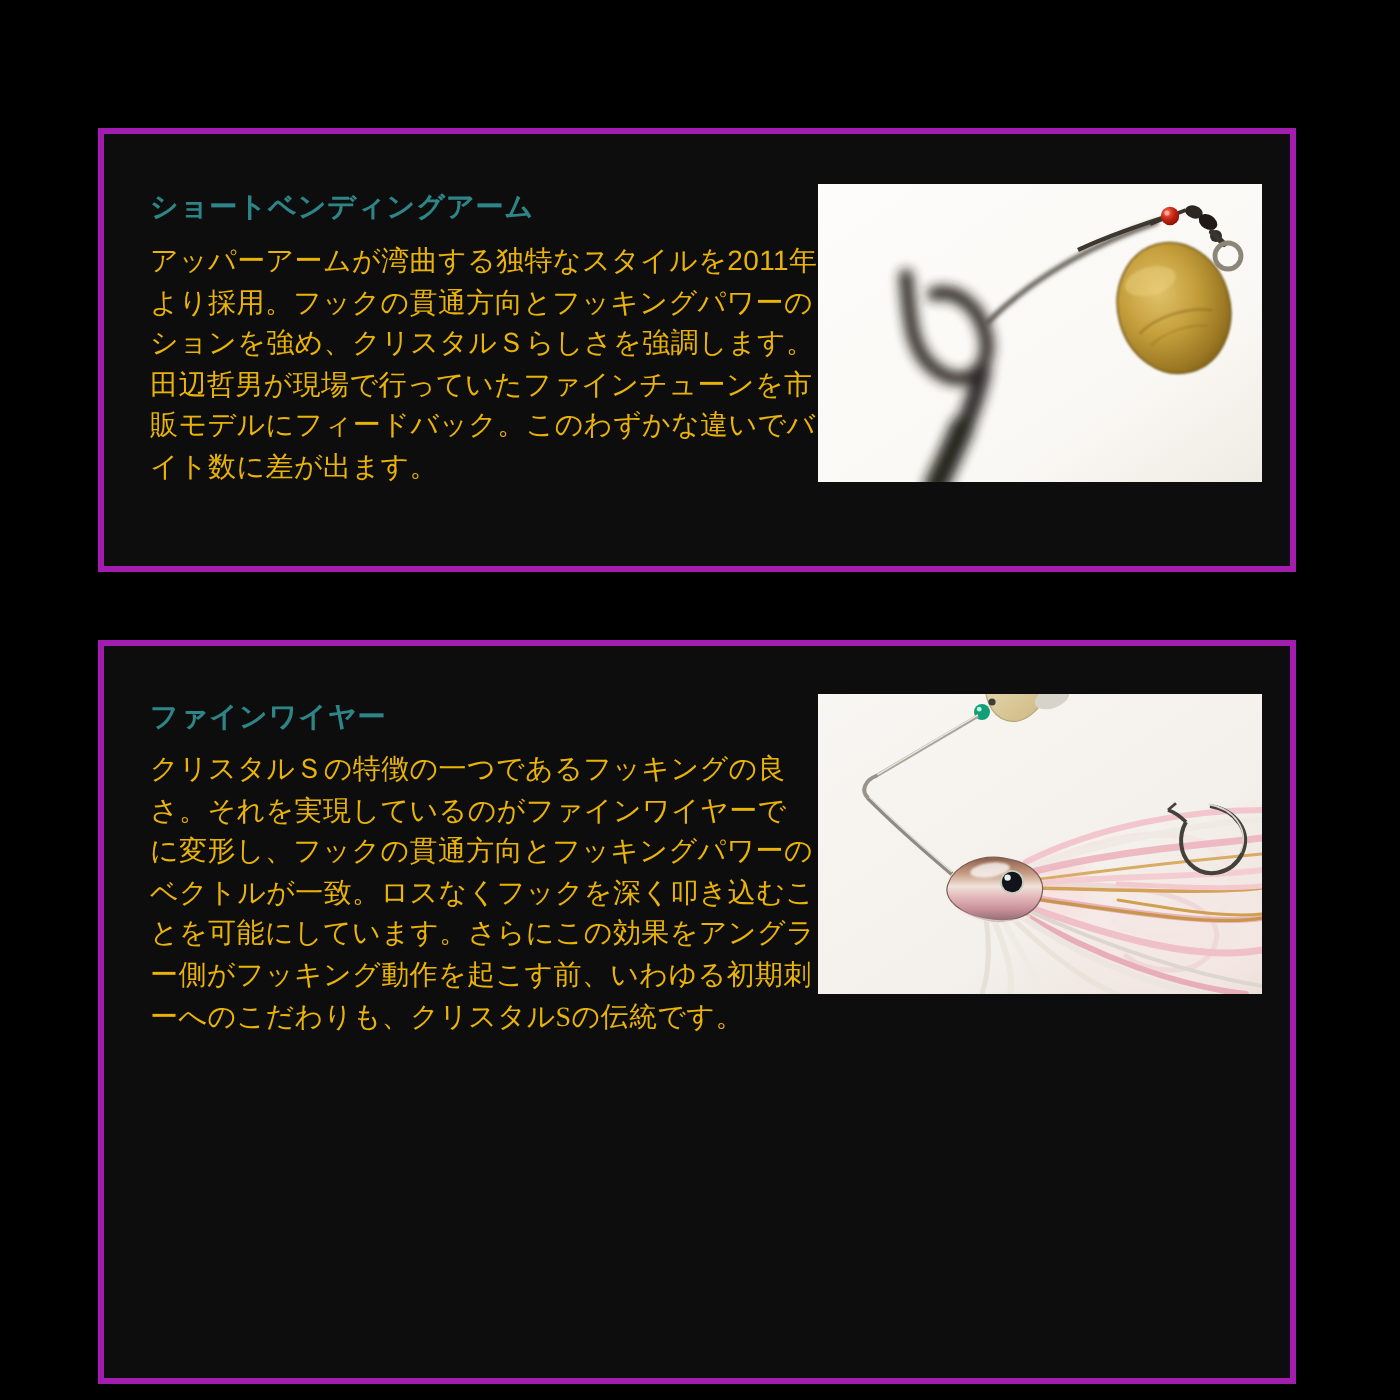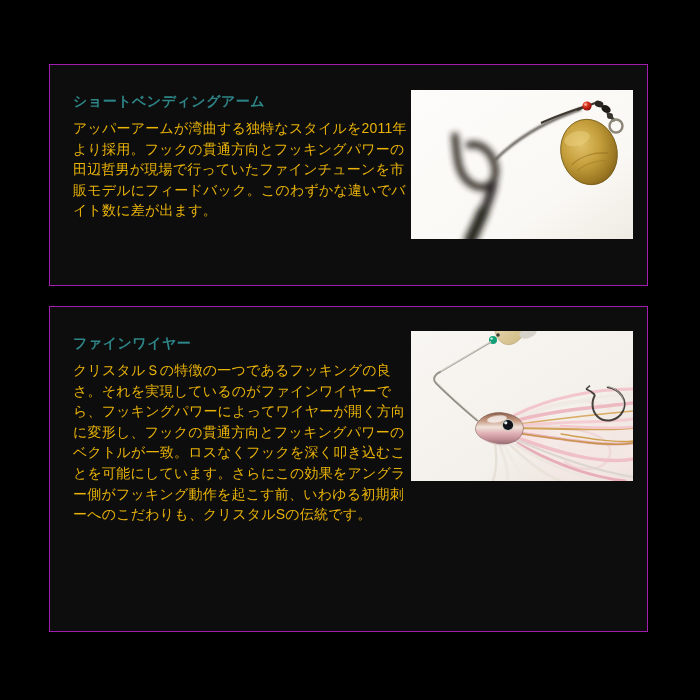--- a/index.html
+++ b/index.html
@@ -4,26 +4,26 @@
 <style>
   html,body{margin:0;padding:0;}
   body{
     width:700px;height:700px;position:relative;
     background:#000;
     font-family:"Liberation Sans","DejaVu Sans",sans-serif;
     overflow:hidden;
   }
   .card{
     position:absolute;left:49px;width:599px;
-    background:#0d0d0d;border:1px solid #a21caf;
+    background:#0d0d0d;border:3px solid #a21caf;
     box-sizing:border-box;
     padding-left:20px;
   }
   .card1{top:64px;height:222px;}
-  .card2{top:306px;height:326px;}
+  .card2{top:320px;height:372px;font-family:Liberation Serif, serif;}
   .content{position:absolute;left:23px;top:27px;}
   .heading{
     color:#2e8588;font-size:14px;font-weight:bold;
     letter-spacing:.5px;line-height:19px;margin:0 0 7px 0;
   }
   .ln{
     color:#eab308;font-size:14px;line-height:20.6px;
     letter-spacing:.2px;white-space:nowrap;
   }
   .photo{
@@ -35,20 +35,21 @@
 </style>
 </head>
 <body>
 
 <section class="card card1">
   <div class="content">
     <h2 class="heading">ショートベンディングアーム</h2>
     <div>
       <div class="ln">アッパーアームが湾曲する独特なスタイルを2011年</div>
       <div class="ln">より採用。フックの貫通方向とフッキングパワーの</div>
+      <div class="ln">ションを強め、クリスタルＳらしさを強調します。</div>
       <div class="ln">田辺哲男が現場で行っていたファインチューンを市</div>
       <div class="ln">販モデルにフィードバック。このわずかな違いでバ</div>
       <div class="ln">イト数に差が出ます。</div>
     </div>
   </div>
 
   <div class="photo">
     <svg viewBox="0 0 222 149">
       <defs>
         <linearGradient id="bg1" x1="0" y1="0" x2="1" y2="1">
@@ -112,21 +113,20 @@
     </svg>
   </div>
 </section>
 
 <section class="card card2">
   <div class="content">
     <h2 class="heading">ファインワイヤー</h2>
     <div>
       <div class="ln">クリスタルＳの特徴の一つであるフッキングの良</div>
       <div class="ln">さ。それを実現しているのがファインワイヤーで</div>
-      <div class="ln">ら、フッキングパワーによってワイヤーが開く方向</div>
       <div class="ln">に変形し、フックの貫通方向とフッキングパワーの</div>
       <div class="ln">ベクトルが一致。ロスなくフックを深く叩き込むこ</div>
       <div class="ln">とを可能にしています。さらにこの効果をアングラ</div>
       <div class="ln">ー側がフッキング動作を起こす前、いわゆる初期刺</div>
       <div class="ln">ーへのこだわりも、クリスタルSの伝統です。</div>
     </div>
   </div>
 
   <div class="photo">
     <svg viewBox="0 0 222 150">

